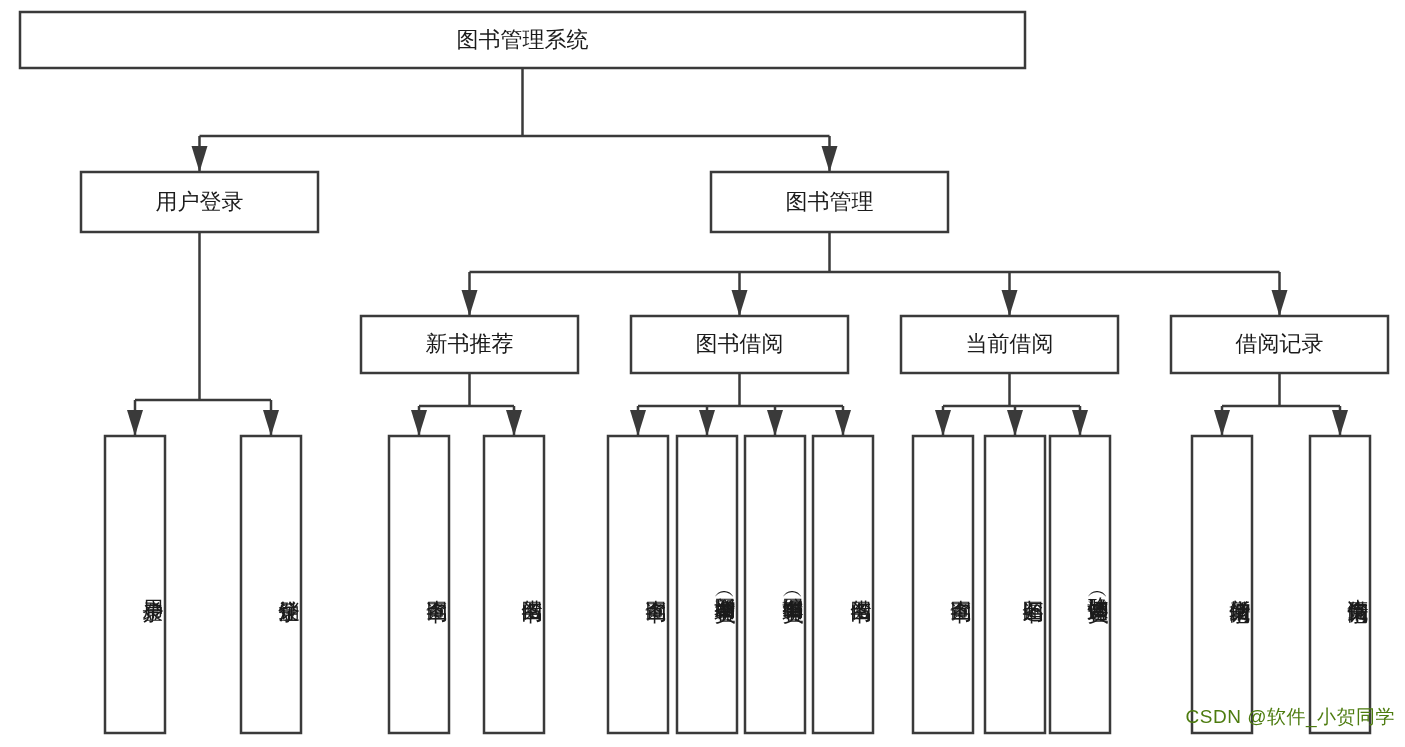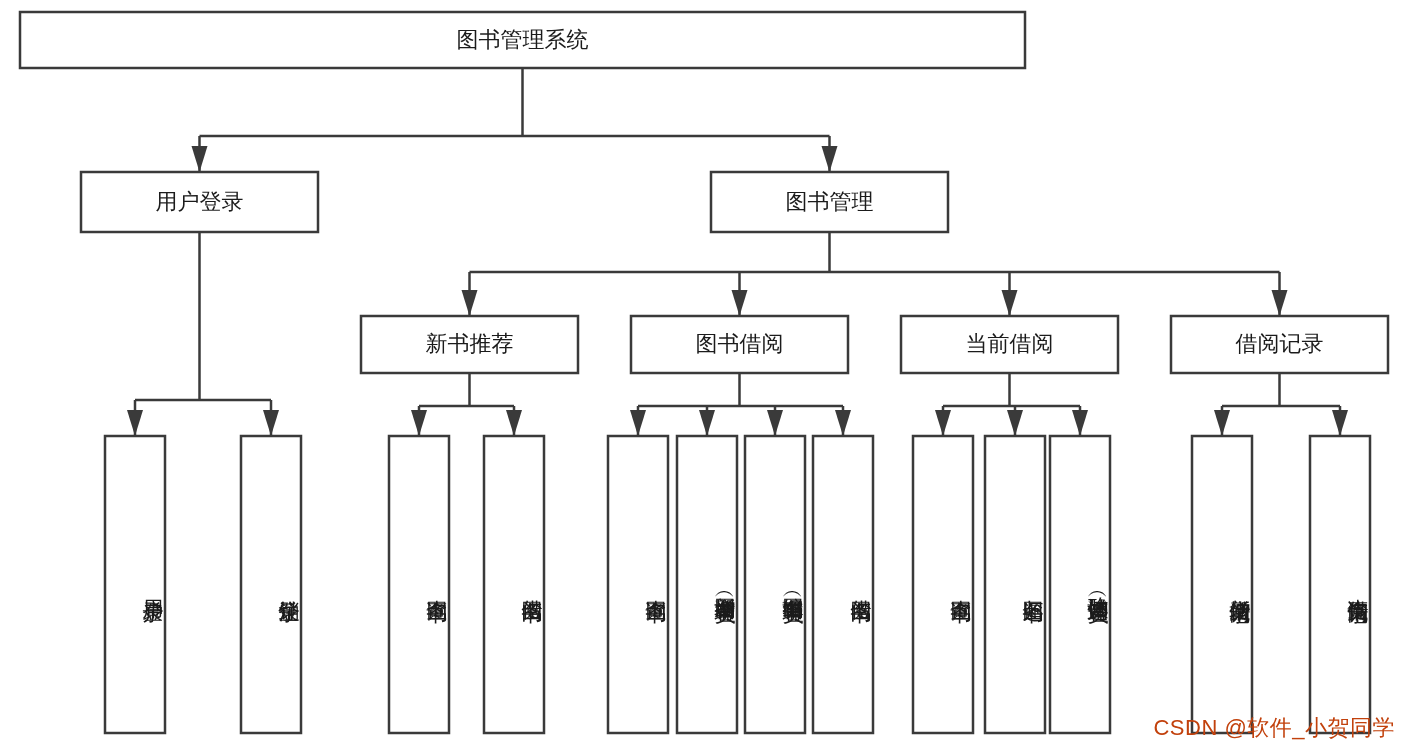--- a/index.html
+++ b/index.html
@@ -57,24 +57,24 @@
     line-height: 1.08;
     letter-spacing: 1px;
     color: #1b1b1b;
     white-space: nowrap;
     text-align: center;
     pointer-events: none;
   }
   .watermark {
     position: absolute;
     right: 10px;
-    bottom: 4px;
+    bottom: 17px;
     font-family: "Liberation Sans", "DejaVu Sans", sans-serif;
-    font-size: 22px;
-    color: #c2410c;
+    font-size: 19px;
+    color: #4d7c0f;
     letter-spacing: 0.5px;
     white-space: nowrap;
   }
 </style>
 </head>
 <body>
 
 <div id="diagram-root">
 
   <svg class="diagram-canvas" viewBox="0 0 1405 747">

